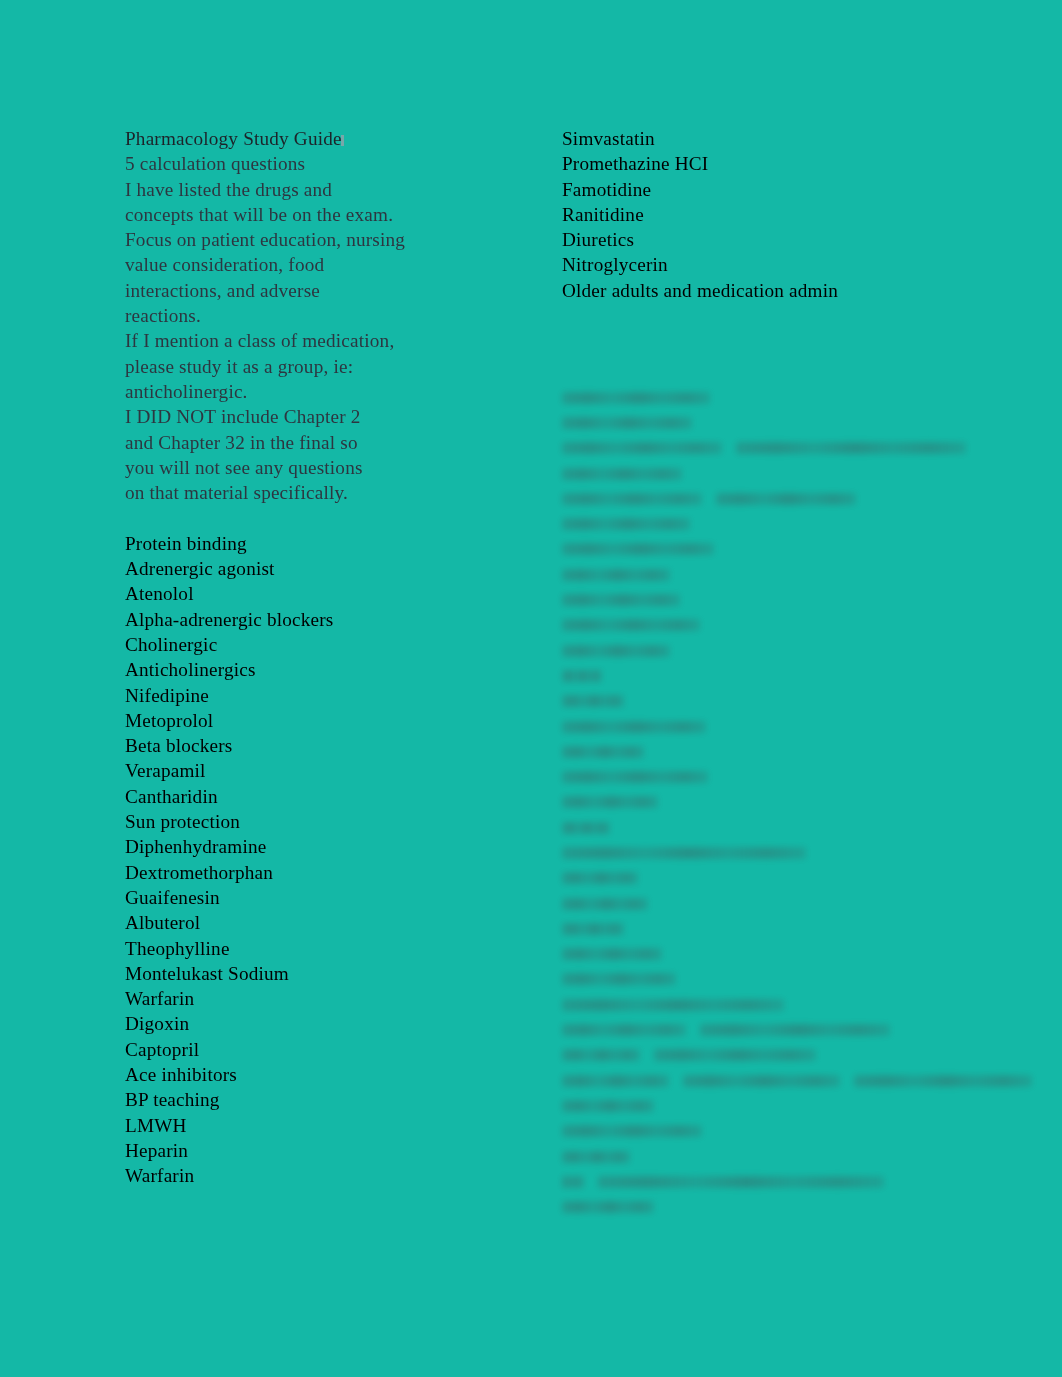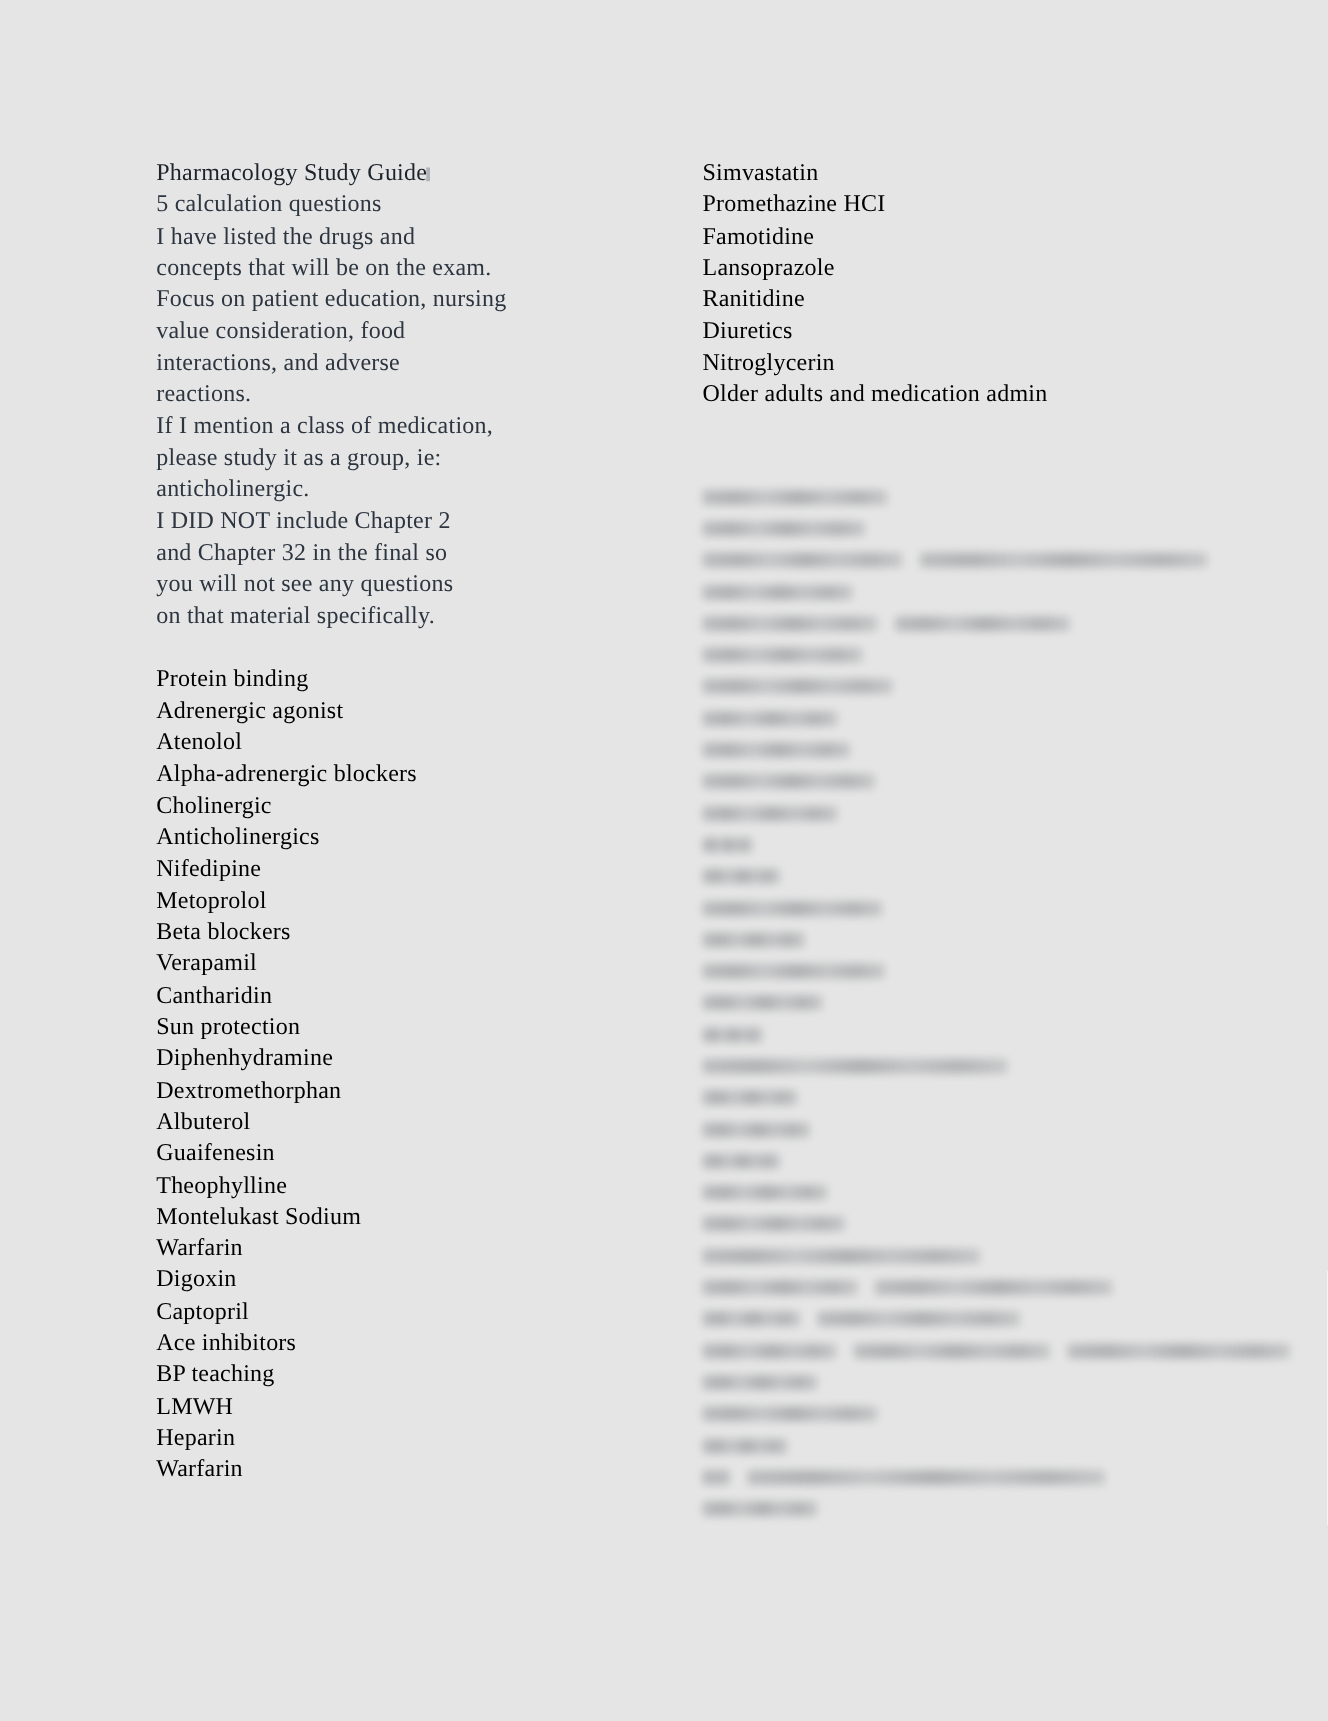--- a/index.html
+++ b/index.html
@@ -9,21 +9,21 @@
     background: #ffffff;
   }
   body {
     font-family: "Liberation Serif", "DejaVu Serif", serif;
   }
 
   #page {
     position: relative;
     width: 1062px;
     height: 1377px;
-    background: #e5e5e5;
+    background: #14b8a6;
     overflow: hidden;
   }
 
   
   .column {
     position: absolute;
     top: 126px;
   }
   #left-column  { left: 125px; width: 420px; }
   #right-column { left: 562px; width: 470px; }
@@ -127,43 +127,42 @@
       <div class="line item-line">Cholinergic</div>
       <div class="line item-line">Anticholinergics</div>
       <div class="line item-line">Nifedipine</div>
       <div class="line item-line">Metoprolol</div>
       <div class="line item-line">Beta blockers</div>
       <div class="line item-line">Verapamil</div>
       <div class="line item-line">Cantharidin</div>
       <div class="line item-line">Sun protection</div>
       <div class="line item-line">Diphenhydramine</div>
       <div class="line item-line">Dextromethorphan</div>
+      <div class="line item-line">Guaifenesin</div>
       <div class="line item-line">Albuterol</div>
-      <div class="line item-line">Guaifenesin</div>
       <div class="line item-line">Theophylline</div>
       <div class="line item-line">Montelukast Sodium</div>
       <div class="line item-line">Warfarin</div>
       <div class="line item-line">Digoxin</div>
       <div class="line item-line">Captopril</div>
       <div class="line item-line">Ace inhibitors</div>
       <div class="line item-line">BP teaching</div>
       <div class="line item-line">LMWH</div>
       <div class="line item-line">Heparin</div>
       <div class="line item-line">Warfarin</div>
     </div>
 
   </div>
 
   <div class="column" id="right-column">
 
     <div>
       <div class="line item-line">Simvastatin</div>
       <div class="line item-line">Promethazine HCI</div>
       <div class="line item-line">Famotidine</div>
-      <div class="line item-line">Lansoprazole</div>
       <div class="line item-line">Ranitidine</div>
       <div class="line item-line">Diuretics</div>
       <div class="line item-line">Nitroglycerin</div>
       <div class="line item-line">Older adults and medication admin</div>
     </div>
 
     <div id="obscured-block">
         <div class="obscured-row">
           <div class="obscured-bar" style="width: 148px;"></div>
         </div>

